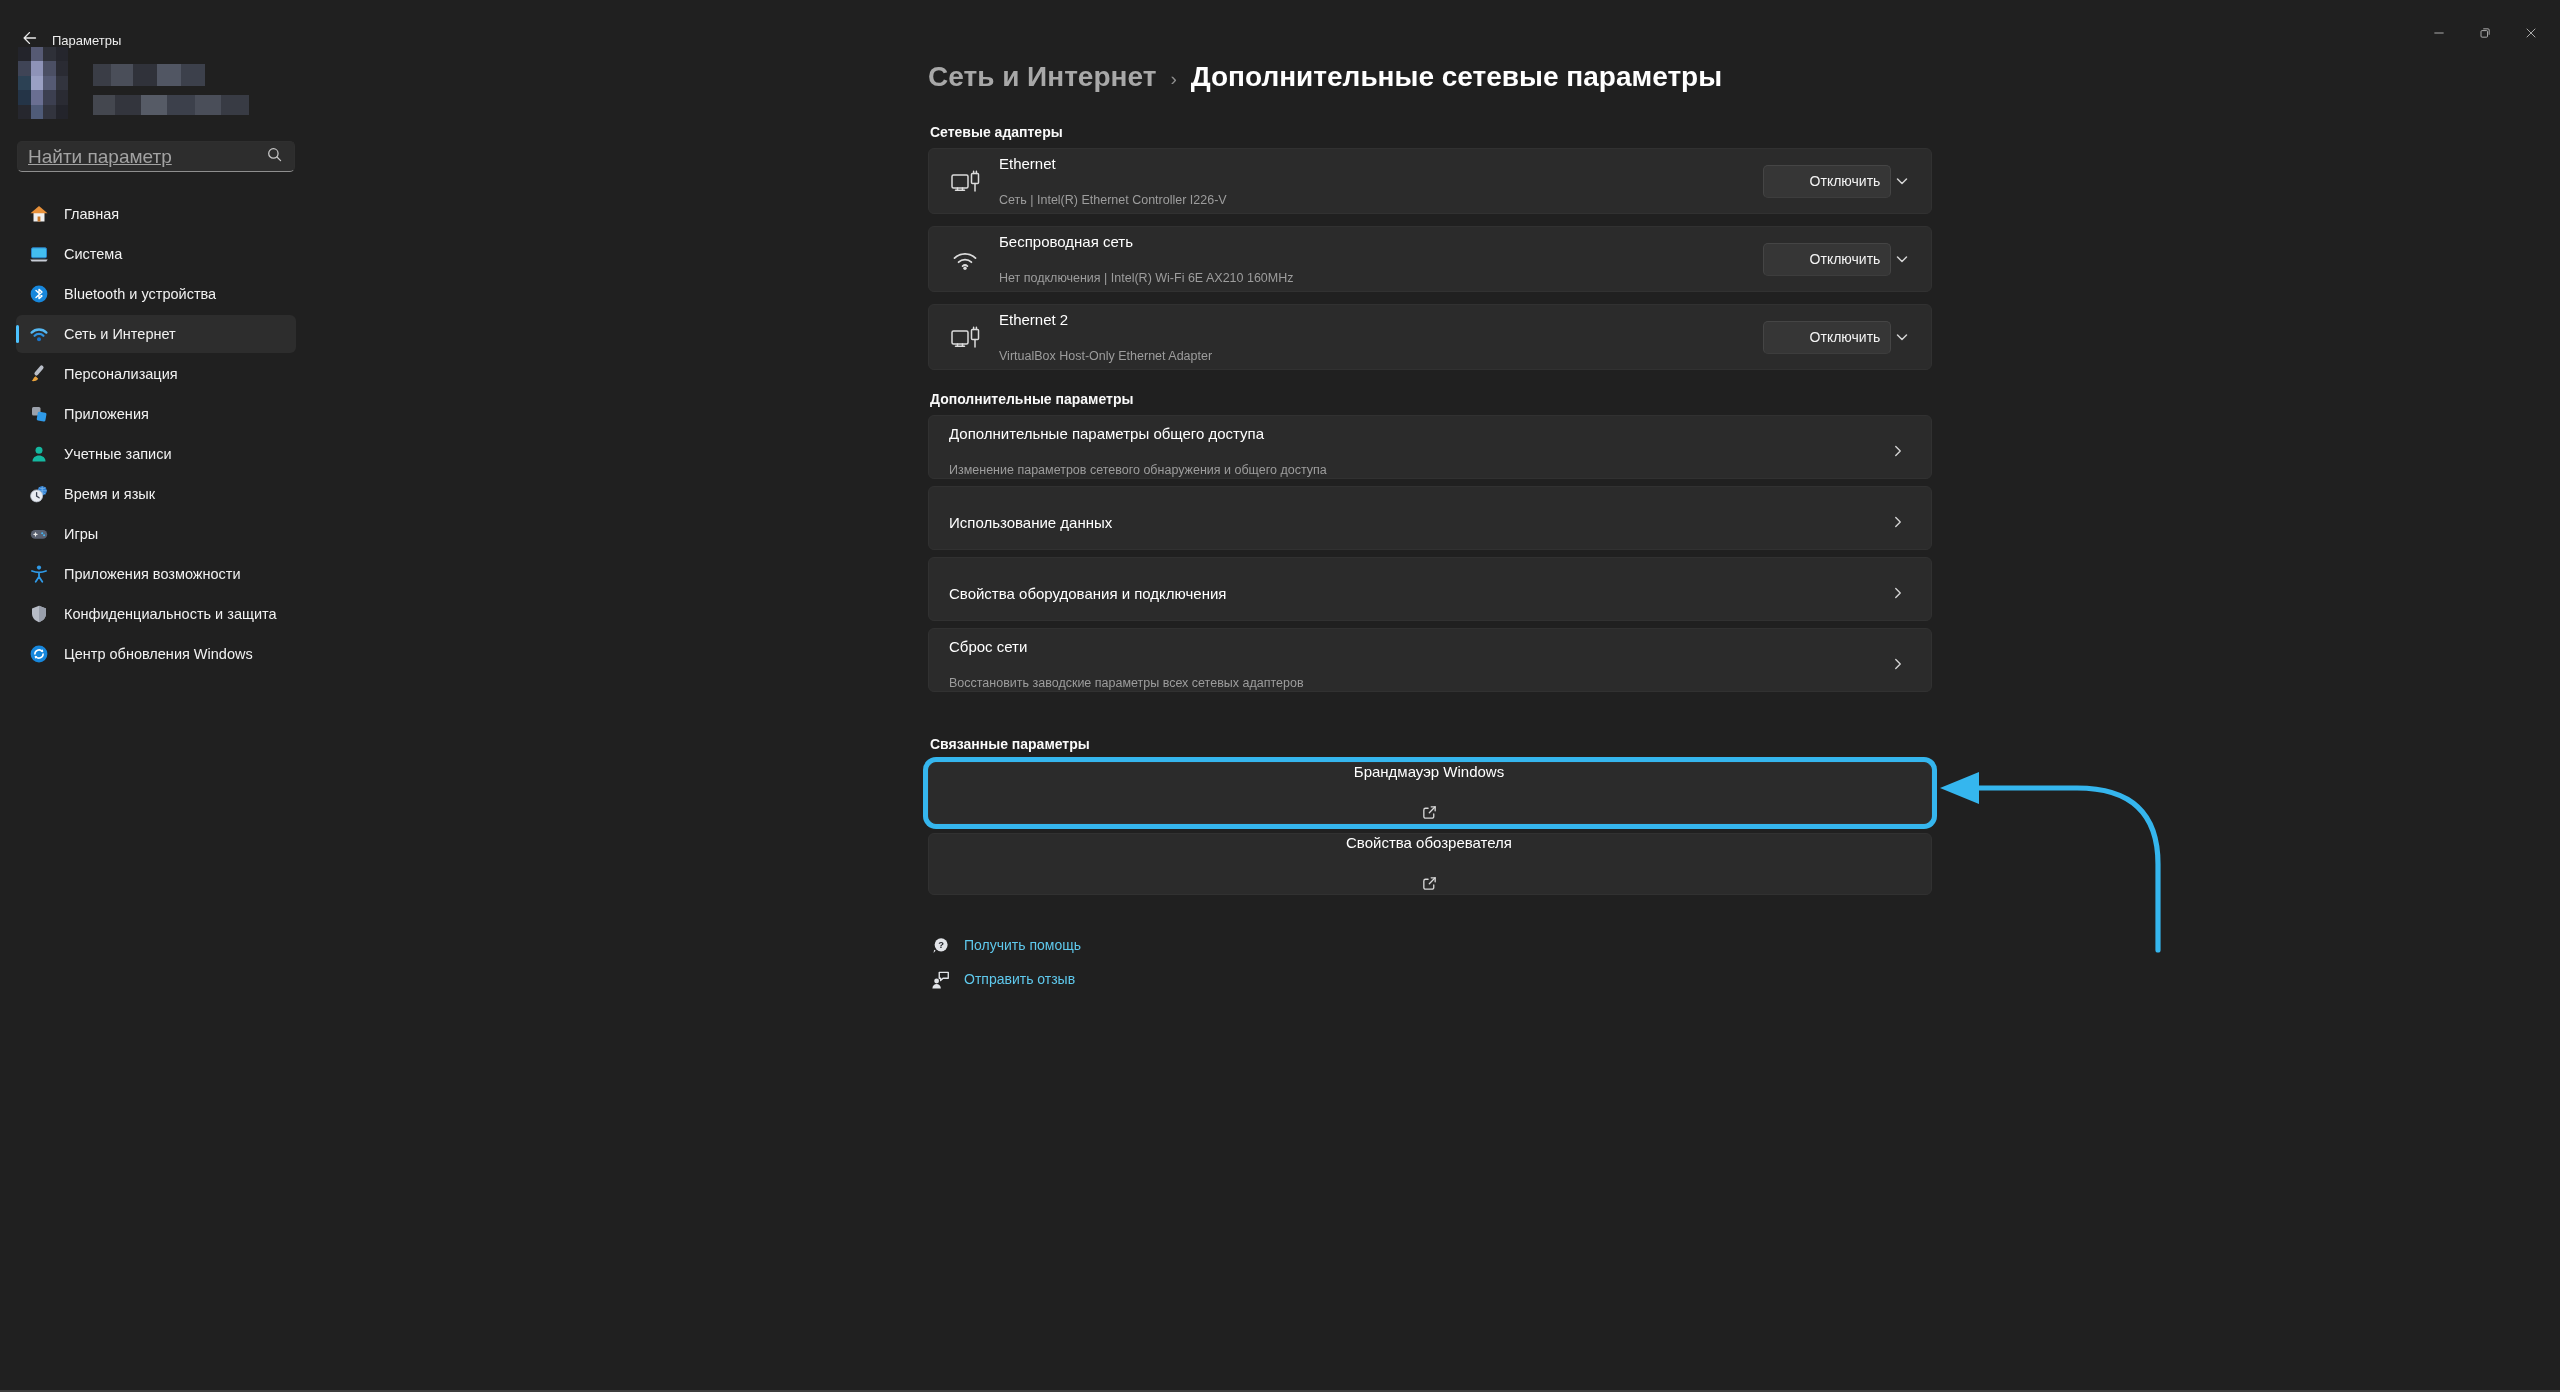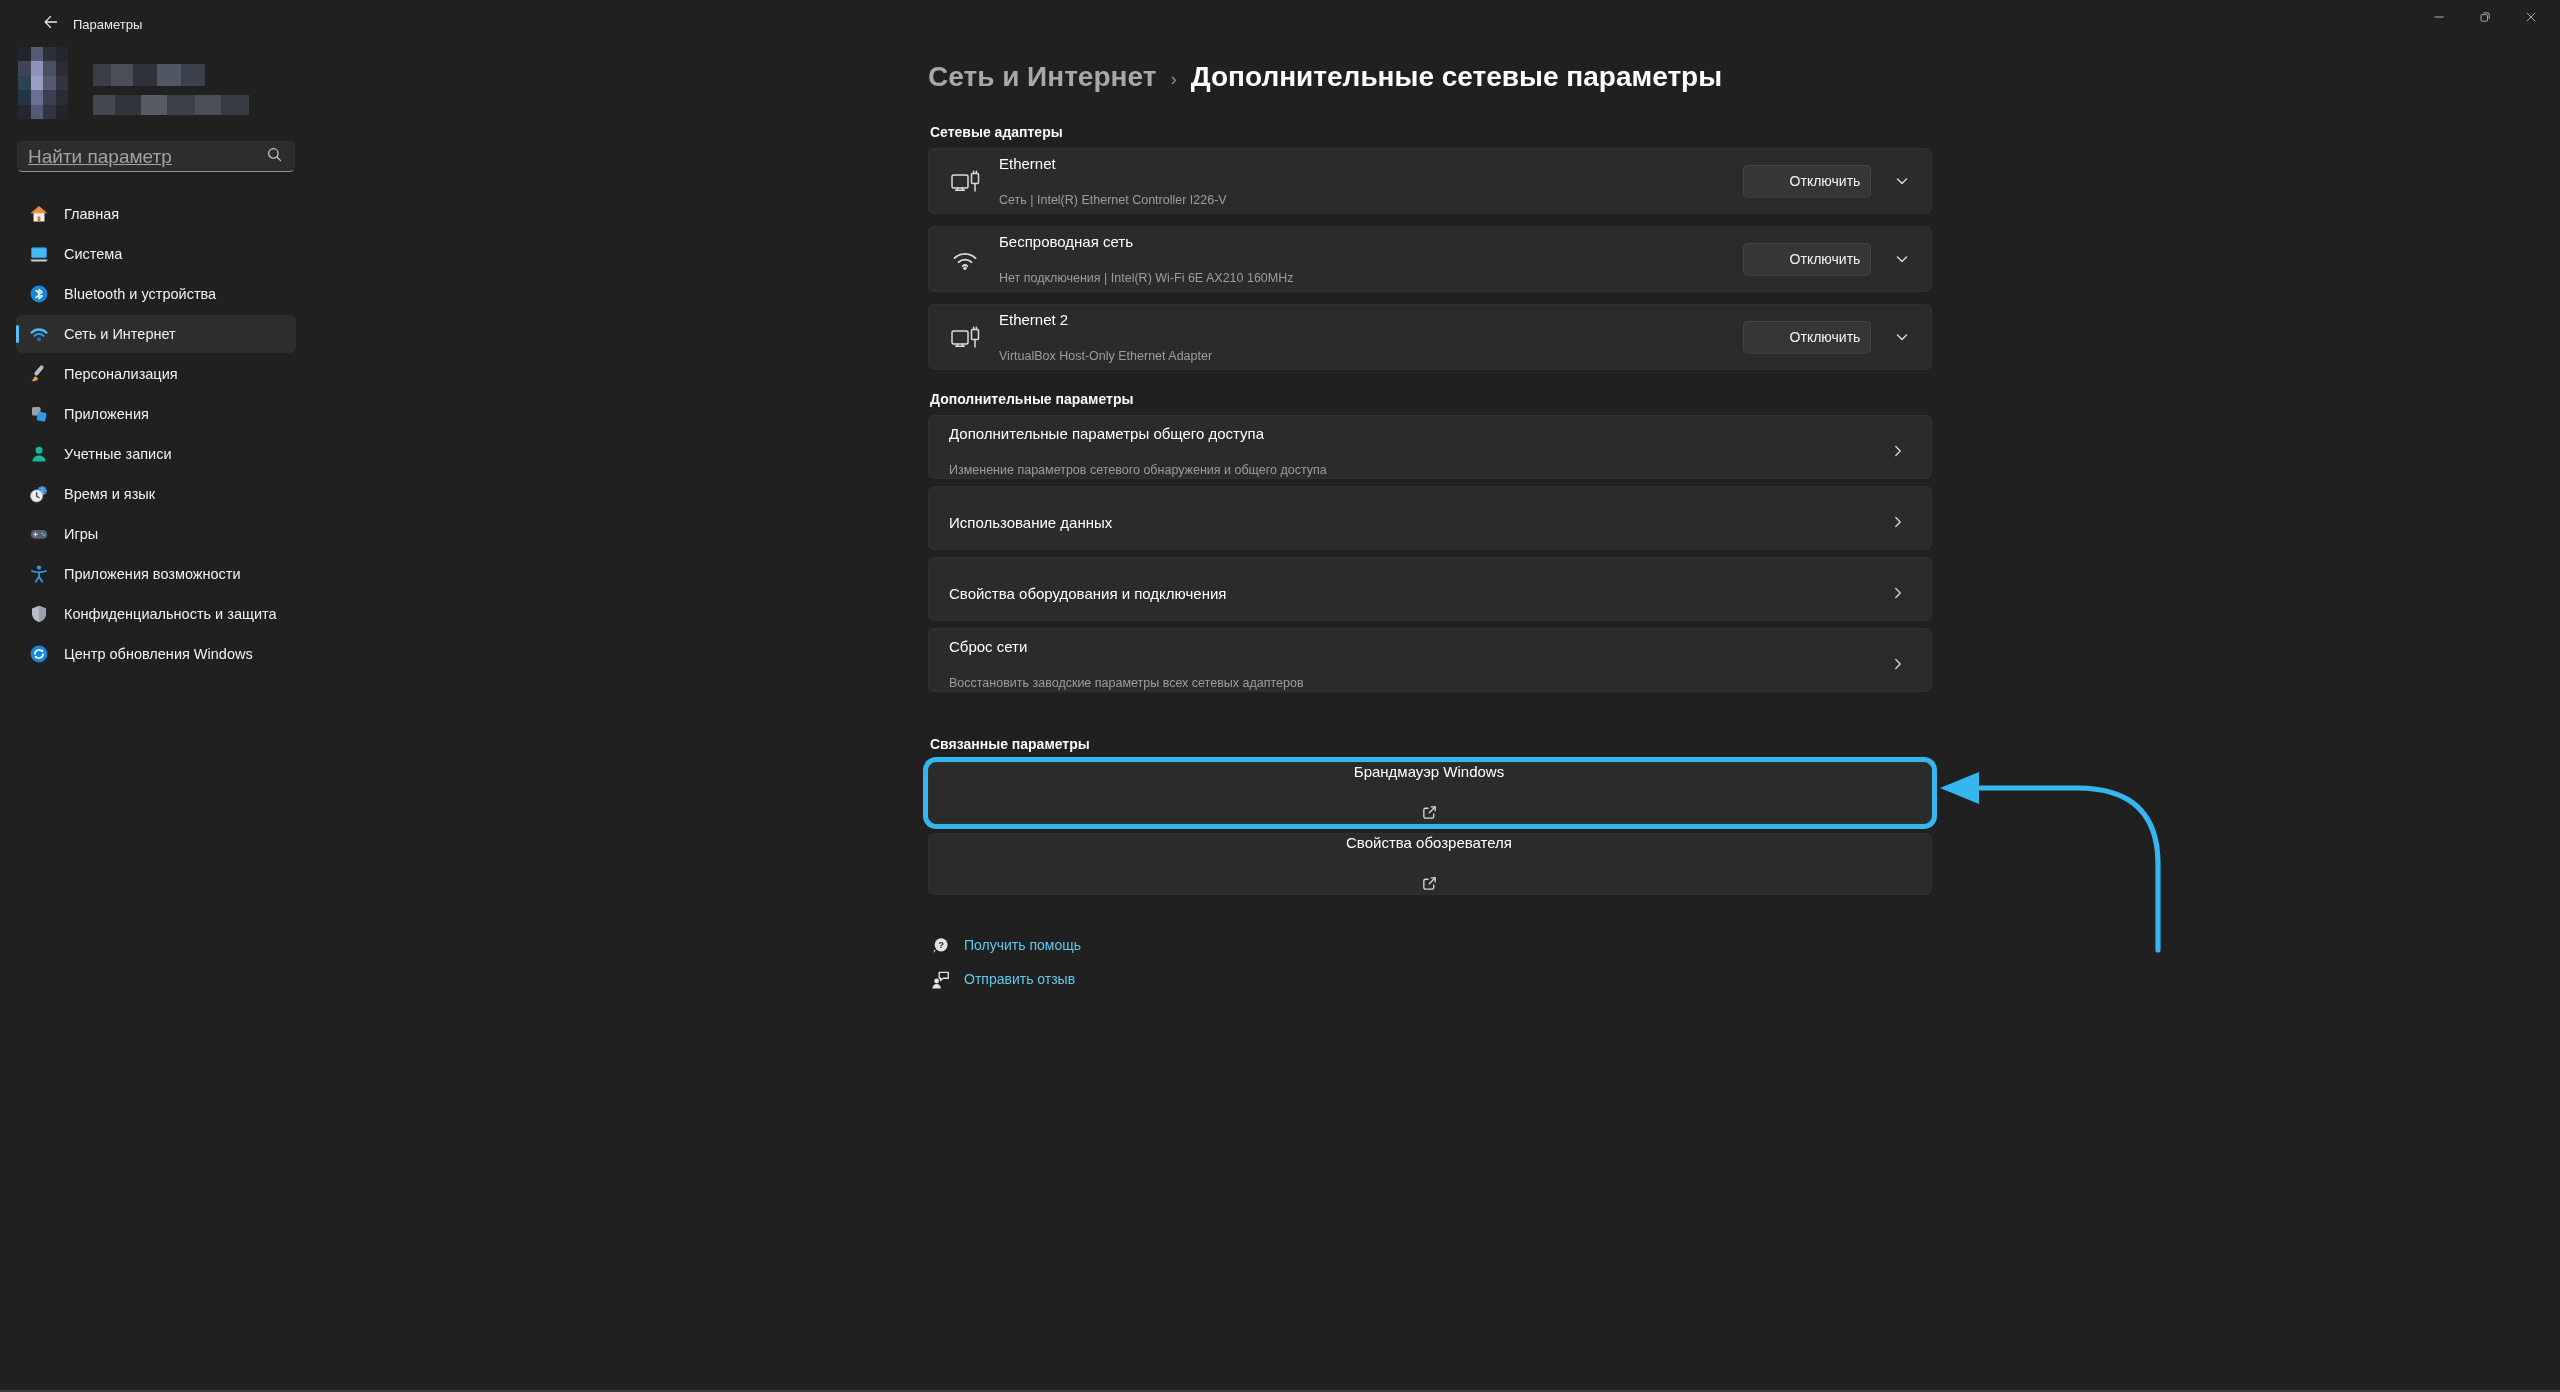--- a/index.html
+++ b/index.html
@@ -9,21 +9,21 @@
   *{box-sizing:border-box; margin:0; padding:0;}
   html,body{width:2560px; height:1392px;}
   body{
     background:var(--bg); color:var(--text);
     font-family:"Liberation Sans", sans-serif;
     position:relative; overflow:hidden;
   }
   body::after{content:""; position:absolute; left:0; right:0; bottom:0; height:2px; background:#3c3c3c;}
 
   
-  .titlebar{position:absolute; top:0; left:0; right:0; height:48px;margin-left:21px;}
+  .titlebar{position:absolute; top:16px; left:0; right:0; height:48px;}
   .back-btn{position:absolute; left:12px; top:8px; width:34px; height:32px; border-radius:5px;
     display:flex; align-items:center; justify-content:center;}
   .app-title{position:absolute; left:52px; top:17px; font-size:13px; color:#ececec;}
   .win-controls{position:absolute; right:6px; top:0; display:flex;}
   .win-btn{width:46px; height:34px; display:flex; align-items:center; justify-content:center;}
 
   
   .avatar-mosaic{position:absolute; left:18px; top:47px; width:50px; height:72px;
     display:grid; grid-template-columns:repeat(4,1fr); grid-template-rows:repeat(5,1fr);}
   .avatar-mosaic i{display:block;}
@@ -72,21 +72,21 @@
   .card{background:var(--card); border:1px solid var(--card-border); border-radius:6px;
     display:flex; align-items:center; width:100%;}
   .adapter-row{height:66px; margin-top:12px; padding:0 18px 0 20px;}
   .adapter-row.first{margin-top:8px;}
   .adapter-icon{width:34px; margin-right:16px; display:flex; flex:none;}
   .row-text{flex:1; min-width:0;}
   .row-title{font-size:15px; color:#fff;}
   .row-sub{font-size:12.5px; color:var(--muted); margin-top:21px;}
   .disable-btn{width:128px; height:33px; background:#363636; border:1px solid #454545; border-bottom-color:#3d3d3d;
     border-radius:5px; color:#f5f5f5; font-size:14px; display:flex; align-items:center; justify-content:center;
-    margin-right:20px; flex:none;padding-left:36px;}
+    flex:none;padding-left:36px;}
   .chev{width:22px; height:22px; display:flex; align-items:center; justify-content:center; flex:none;}
 
   .settings-row{height:64px; margin-top:7px; padding:8px 22px 0 20px;}
   .settings-row.first{margin-top:8px;}
 
   .related-row{height:62px; margin-top:9px; padding:0 22px 0 20px;flex-direction:column;}
   .related-row.first{margin-top:10px;}
   .related-row.highlighted{box-shadow:0 0 0 5px var(--annot); border-radius:8px;}
 
   .footer{margin-top:36px; margin-left:2px;}

